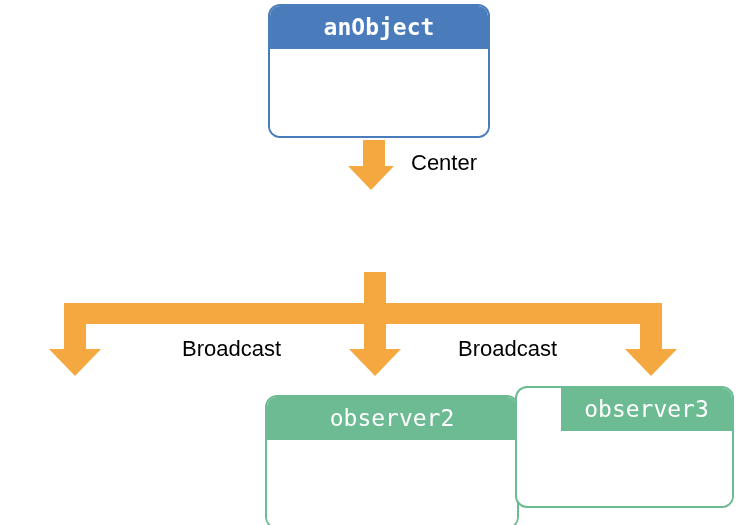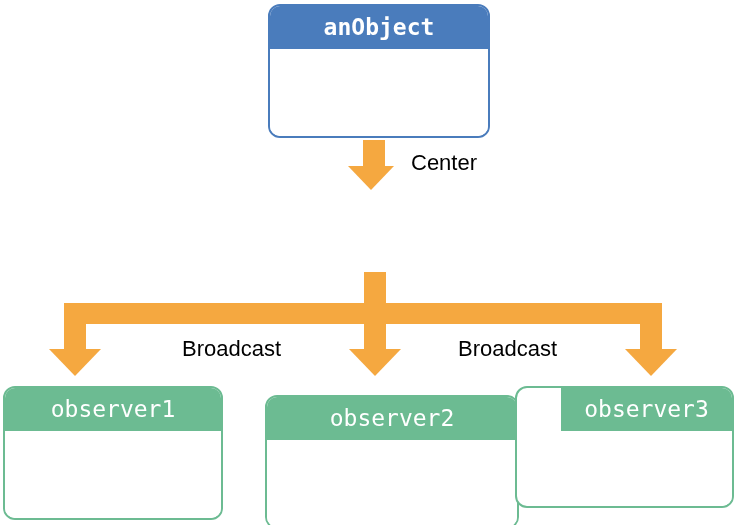--- a/index.html
+++ b/index.html
@@ -121,24 +121,20 @@
   <div class="shaft" id="center-shaft"></div>
   <div class="bar" id="broadcast-bar"></div>
   <div class="shaft" id="left-shaft"></div>
   <div class="shaft" id="right-shaft"></div>
   <div class="arrowhead" id="left-head"></div>
   <div class="arrowhead" id="center-head"></div>
   <div class="arrowhead" id="right-head"></div>
   <div class="edge-label" id="broadcast-left-label">Broadcast</div>
   <div class="edge-label" id="broadcast-right-label">Broadcast</div>
 
-  <div class="node green" id="observer1-node">
-    <div class="node-header">observer1</div>
-    <div class="node-body"></div>
-  </div>
   <div class="node green" id="observer2-node">
     <div class="node-header">observer2</div>
     <div class="node-body"></div>
   </div>
   <div class="node green" id="observer3-node">
     <div class="node-header">observer3</div>
     <div class="node-body"></div>
   </div>
 
 </div>

